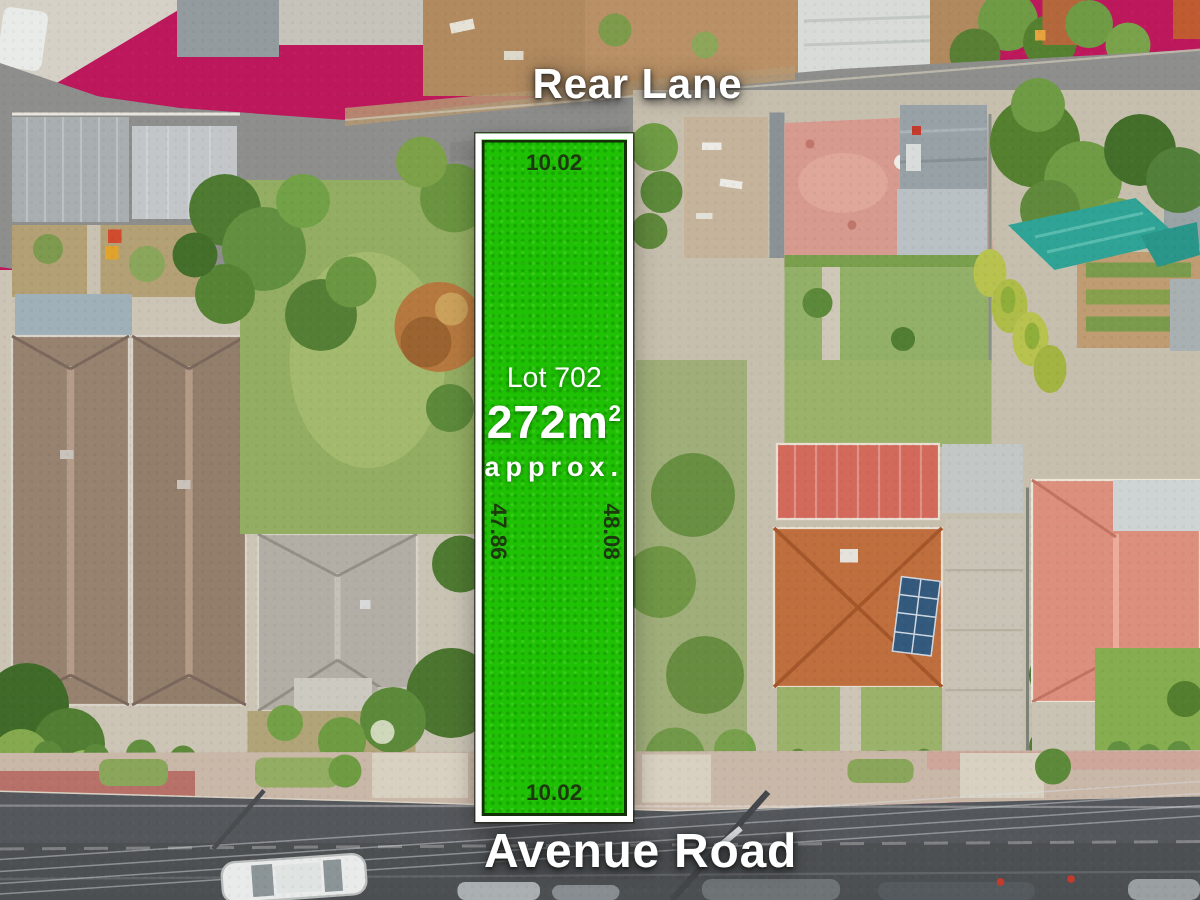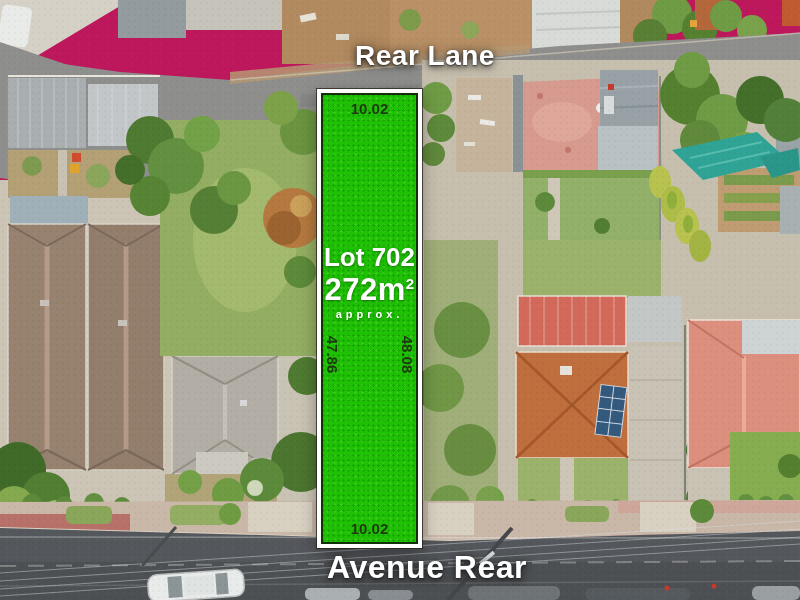--- a/index.html
+++ b/index.html
@@ -44,24 +44,24 @@
   .lot .dim-bottom{bottom:7px;}
   .lot .dim-left,.lot .dim-right{
     width:52px;top:253px;transform:rotate(90deg);transform-origin:center;
   }
   .lot .dim-left{left:-15px;}
   .lot .dim-right{left:60px;}
   .lot .center-block{
     position:absolute;top:150px;left:0;width:100%;text-align:center;color:#fff;
     text-shadow:0 1px 3px rgba(0,55,0,.55);
   }
-  .lot .lot-name{font-size:26px;font-weight:700;line-height:1.1;}
+  .lot .lot-name{font-size:19px;font-weight:400;line-height:1.1;}
   .lot .lot-area{font-size:31px;font-weight:800;line-height:1.15;letter-spacing:.5px;}
   .lot .lot-area sup{font-size:15px;font-weight:800;}
-  .lot .lot-approx{font-size:11px;font-weight:700;letter-spacing:4px;line-height:1.3;}
+  .lot .lot-approx{font-size:18px;font-weight:700;letter-spacing:4px;line-height:1.3;}
 </style>
 </head>
 <body>
 
 <div class="stage">
 
   <svg width="800" height="600" viewBox="0 0 800 600">
 
     <g>
       <polygon points="0,0 130,0 0,78" fill="#d5d1c7"></polygon>
@@ -383,14 +383,14 @@
     <div class="dim dim-left">47.86</div>
     <div class="dim dim-right">48.08</div>
     <div class="center-block">
       <div class="lot-name">Lot 702</div>
       <div class="lot-area"><span>272m</span><sup>2</sup></div>
       <div class="lot-approx">approx.</div>
     </div>
     <div class="dim dim-bottom">10.02</div>
   </div>
 
-  <div class="road-label bottom">Avenue Rear</div>
+  <div class="road-label bottom">Avenue Road</div>
 </div>
 
 </body></html>

